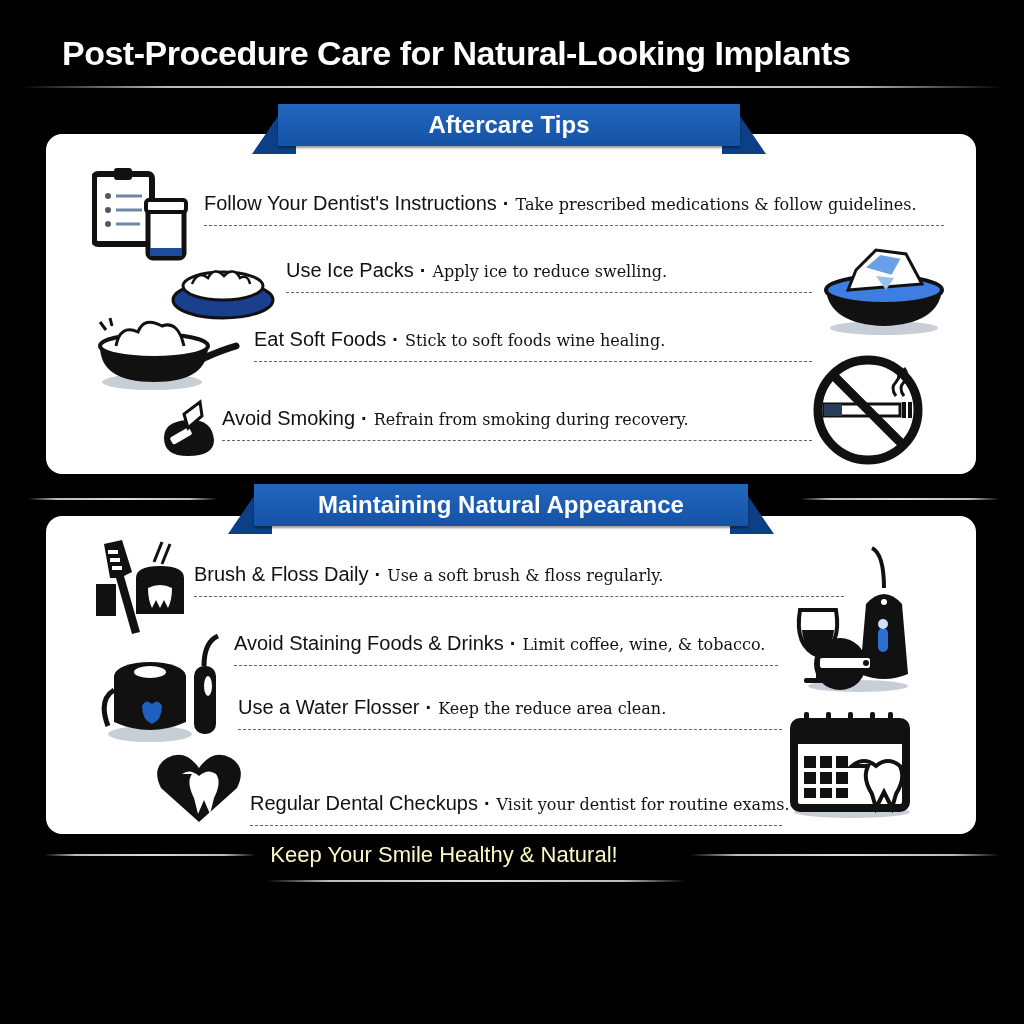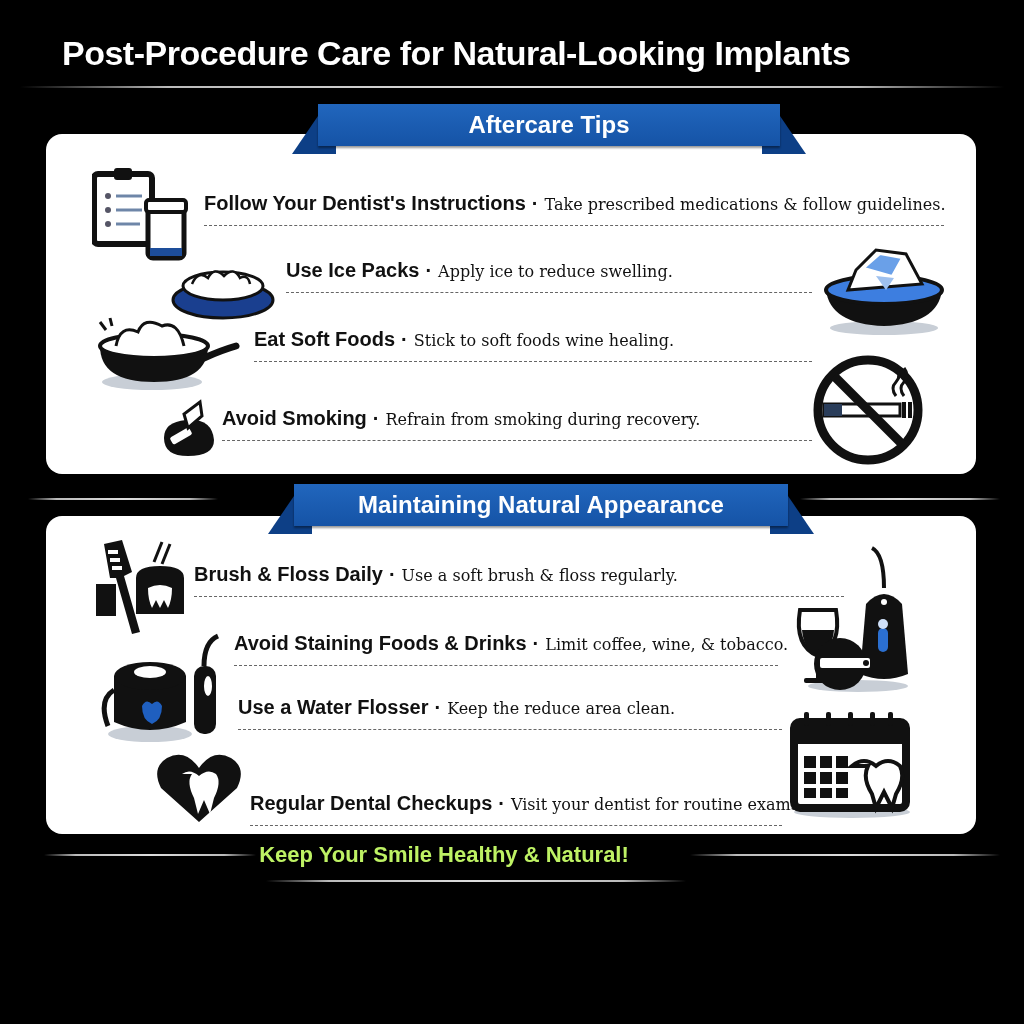--- a/index.html
+++ b/index.html
@@ -1,30 +1,30 @@
 <!DOCTYPE html>
 <html><head>
 <meta charset="utf-8">
 <style>
   html, body { margin:0; padding:0; }
   body { width:1024px; height:1024px; background:#000; position:relative; overflow:hidden; font-family:"Liberation Sans", sans-serif; }
   .title { position:absolute; left:62px; top:34px; color:#fff; font-size:34px; font-weight:bold; letter-spacing:-0.5px; white-space:nowrap; }
   .rule { position:absolute; height:2px; background:linear-gradient(90deg, rgba(255,255,255,0) 0%, #bbb 15%, #ddd 50%, #bbb 85%, rgba(255,255,255,0) 100%); }
   .card { position:absolute; background:#fff; border-radius:16px; }
-  .ribbon { position:absolute; height:50px;margin-left:40px; }
+  .ribbon { position:absolute; height:50px; }
   .ribbon .tail { position:absolute; top:12px; width:44px; height:38px; background:#0d3f86; }
   .ribbon .tail.l { left:-26px; clip-path:polygon(0 100%, 26px 0, 100% 0, 100% 100%); }
   .ribbon .tail.r { right:-26px; clip-path:polygon(0 0, calc(100% - 26px) 0, 100% 100%, 0 100%); }
   .ribbon .band { position:absolute; left:0; right:0; top:0; height:42px; background:linear-gradient(180deg,#2166bd,#1553a6); display:flex; align-items:center; justify-content:center; color:#fff; font-size:24px; font-weight:bold; box-shadow:0 2px 2px rgba(0,0,0,.4); }
   .row { position:absolute; display:flex; align-items:baseline; white-space:nowrap; border-bottom:1px dashed #666; padding-bottom:10px; }
-  .row .h { font-size:20px; font-weight:bold; color:#111; }
+  .row .h { font-size:20px; font-weight:normal; color:#111; }
   .row .sep { font-size:20px; color:#111; margin:0 6px; font-weight:bold; }
   .row .d { font-family:"DejaVu Serif", serif; font-size:16px; color:#111; }
   .icon { position:absolute; }
-  .footer { position:absolute; left:0; width:888px; top:842px; text-align:center; color:#bef264; font-size:22px; font-weight:bold; }
+  .footer { position:absolute; left:0; width:888px; top:842px; text-align:center; color:#fef9c3; font-size:22px; font-weight:normal; }
 </style>
 </head>
 <body>
 
 <div class="title">Post-Procedure Care for Natural-Looking Implants</div>
 <div class="rule" style="left:20px; top:86px; width:984px;"></div>
 
 <div class="card" style="left:46px; top:134px; width:930px; height:340px;"></div>
 <div class="ribbon" style="left:278px; top:104px; width:462px;">
   <div class="tail l"></div>

